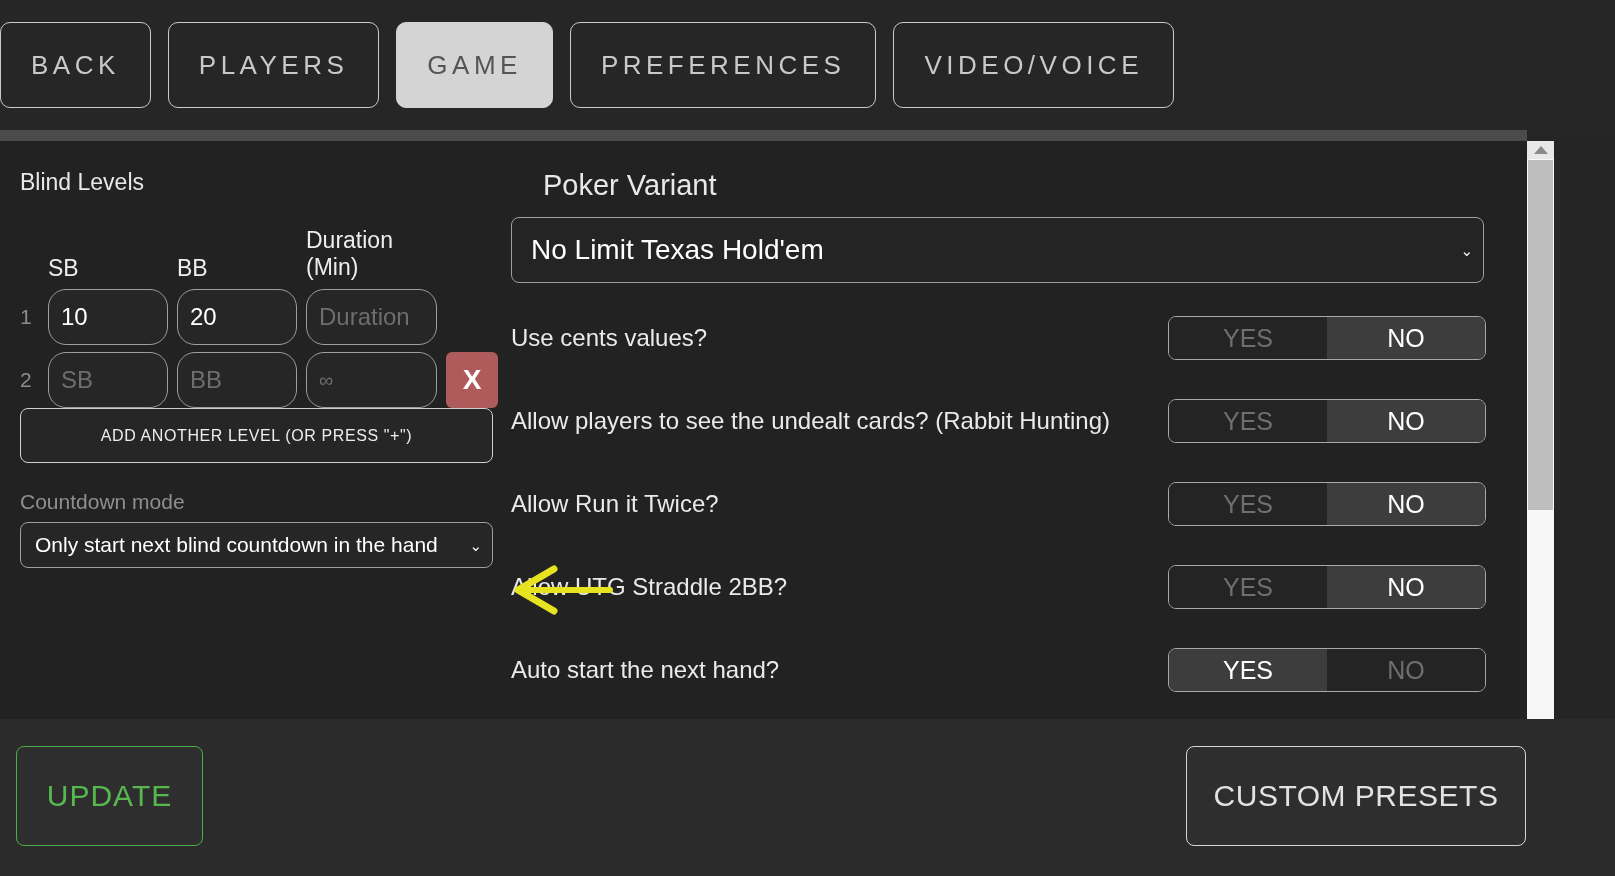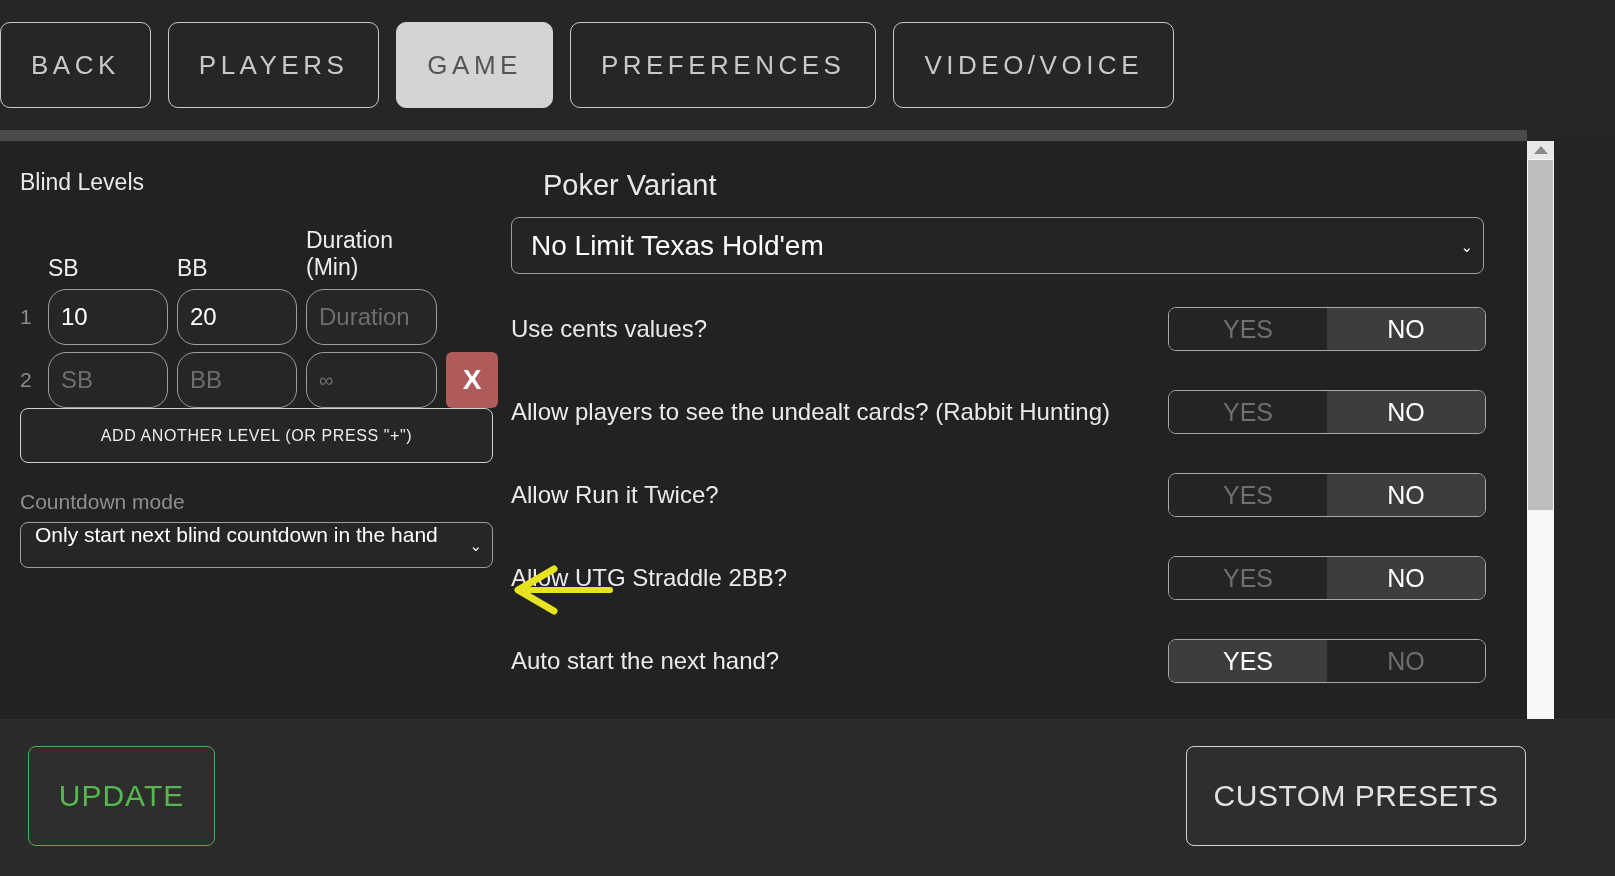--- a/index.html
+++ b/index.html
@@ -155,42 +155,42 @@
     background: #262626;
     border: 1px solid #9e9e9e;
     border-radius: 8px;
     color: #ffffff;
     font-size: 21px;
     padding: 0 30px 0 14px;
     font-family: "Liberation Sans", sans-serif;
     appearance: none; -webkit-appearance: none;
     overflow: hidden; text-overflow: clip; white-space: nowrap;
     cursor: pointer;
-    display: flex; align-items: flex-start;
+    display: flex; align-items: center;
     position: relative;
   }
   .cd-select .sel-text {
     overflow: hidden; white-space: nowrap; display: block;
     width: 425px;
   }
   .chev {
     position: absolute; right: 10px; top: 50%;
     transform: translateY(-50%);
     color: #ffffff; font-size: 15px; line-height: 1;
   }
 
   
   .right-col {
     position: absolute; left: 511px; top: 28px;
     width: 975px;
   }
   .pv-label { font-size: 29px; color: #e8e8e8; margin-left: 32px; }
   .pv-select {
     margin-top: 15px;
-    width: 973px; height: 57px;
+    width: 973px; height: 66px;
     background: #242424;
     border: 1px solid #9e9e9e;
     border-radius: 8px;
     color: #ffffff;
     font-size: 28px;
     padding: 0 40px 0 19px;
     font-family: "Liberation Sans", sans-serif;
     display: flex; align-items: center;
     position: relative;
     cursor: pointer;
@@ -231,21 +231,21 @@
     pointer-events: none;
   }
 
   
   .bottombar {
     position: absolute; left: 0; top: 719px;
     width: 1615px; height: 157px;
     background: #2b2b2b;
   }
   .update-btn {
-    position: absolute; left: 28px; top: 27px;
+    position: absolute; left: 16px; top: 27px;
     width: 187px; height: 100px;
     background: #2e2e2e;
     border: 1px solid #4cae4c;
     border-radius: 8px;
     color: #57b84f;
     font-size: 30px;
     letter-spacing: 1px;
     cursor: pointer;
     font-family: "Liberation Sans", sans-serif;
   }

